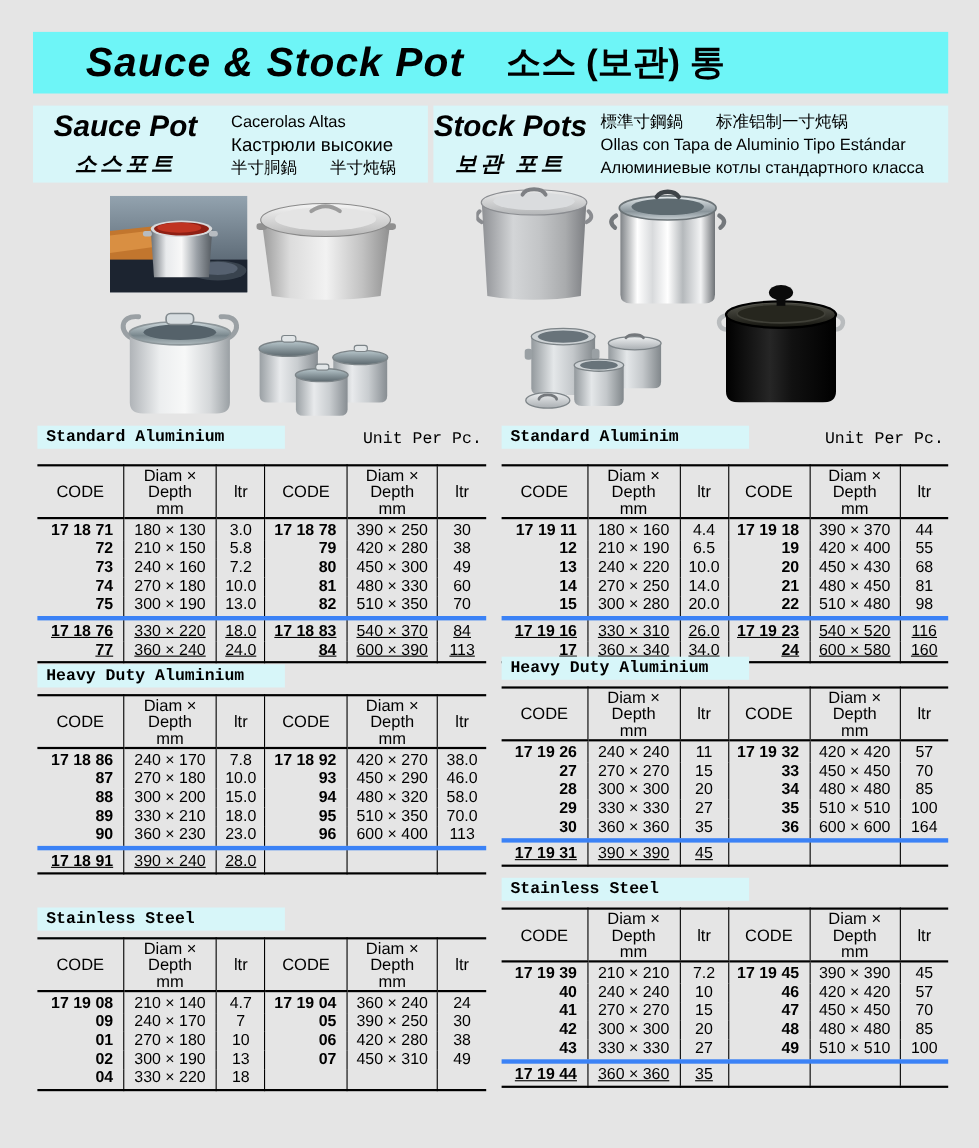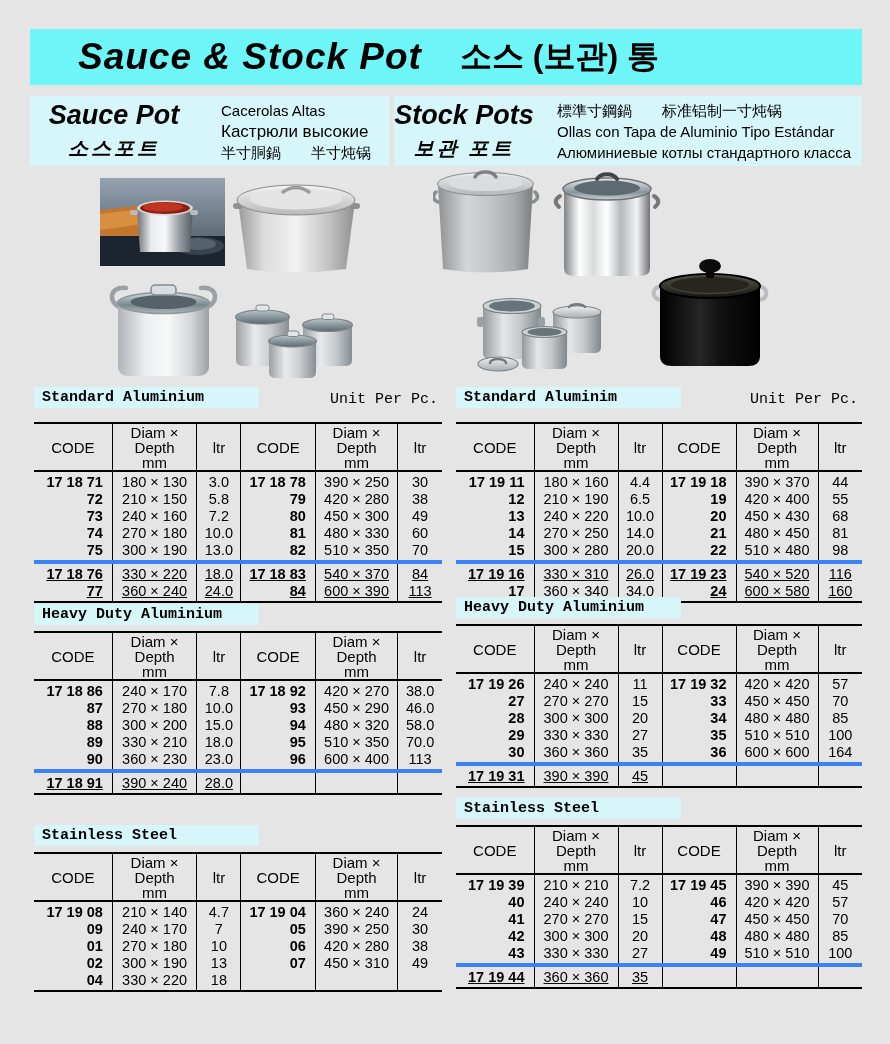--- a/index.html
+++ b/index.html
@@ -20,21 +20,21 @@
     position:absolute; top:96px; height:70px; background:#d7f6f9;
     display:flex; align-items:center; box-sizing:border-box;
   }
   .sub-box.left  { left:30px;  width:359px; }
   .sub-box.right { left:394px; width:468px; }
   .sub-names { width:168px; text-align:center; flex:none; }
   .sub-box.right .sub-names { width:140px; }
   .sub-title { font-size:27px; font-weight:bold; font-style:italic; white-space:nowrap; }
   .sub-title-ko { font-size:20px; font-weight:bold; font-style:italic; margin-top:4px; letter-spacing:3px; white-space:nowrap; }
   .sub-desc { flex:1; padding-left:12px; }
-  .sub-desc div { font-size:15px; line-height:21px; white-space:nowrap;margin-left:11px; }
+  .sub-desc div { font-size:15px; line-height:21px; white-space:nowrap; }
   
   .img-abs { position:absolute; }
   
   .tsec { position:absolute; }
   .sec-head { display:flex; justify-content:space-between; align-items:flex-end; height:22px;font-family:Liberation Mono, monospace; }
   .sec-title {
     display:inline-block; background:#d7f6f9; font-size:15px; font-weight:bold;
     padding:2px 10px 2px 8px; min-width:225px; box-sizing:border-box; white-space:nowrap;
   }
   .unit { font-size:15px; padding-right:4px; }

